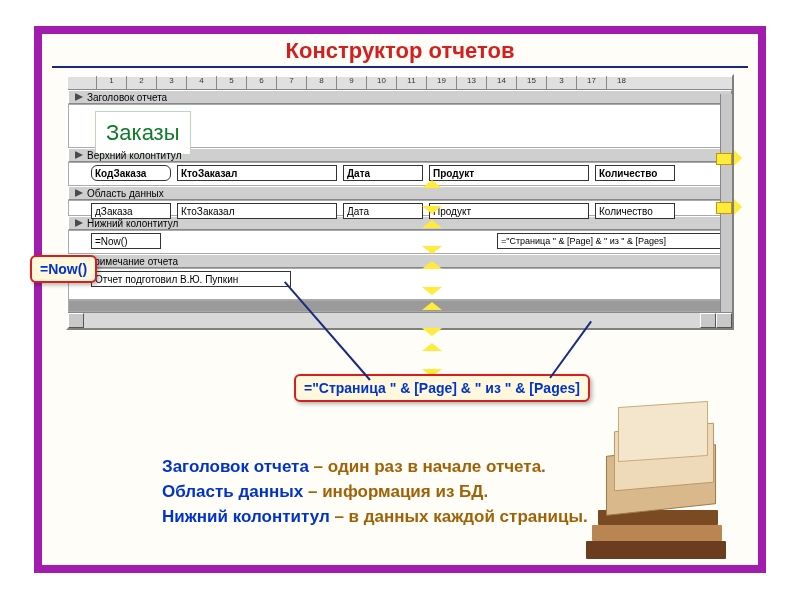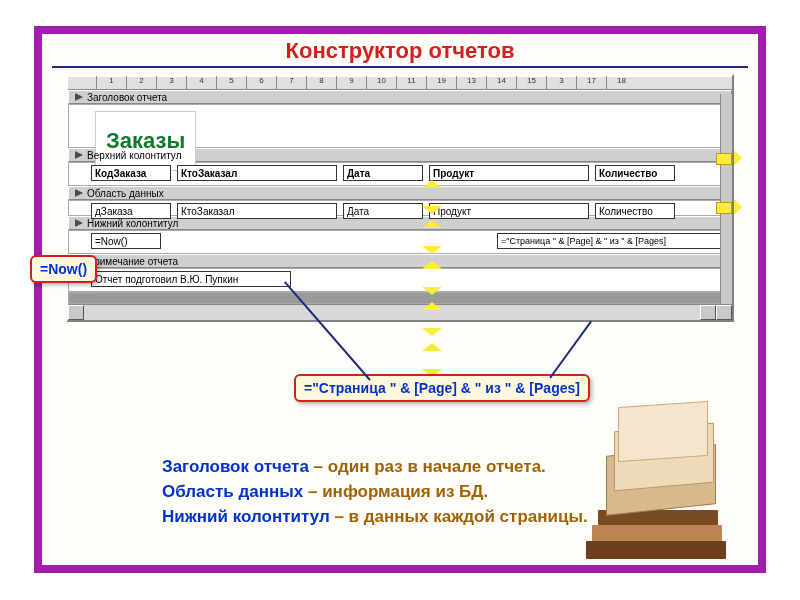--- a/index.html
+++ b/index.html
@@ -59,22 +59,22 @@
     display:flex; align-items:flex-start;
   }
   .vrul{width:18px;background:#e0e0e0;border-right:1px solid #888;}
   .cells{flex:1;padding:2px 4px;display:flex;gap:6px;align-items:center;}
   .field-box{
     background:#fff;border:1px solid #333;height:16px;font-size:10px;padding:1px 3px;
     display:flex;align-items:center;
   }
   .lbl-strong{font-weight:bold;}
   .big-label{
-    background:#fff;border:1px solid #b9d9b9;color:#0f7a2a;font-size:22px;font-weight:bold;
-    padding:16px 10px;display:inline-block;margin:4px;
+    background:#fff;border:1px solid #b9d9b9;color:#0f7a2a;font-size:22px;font-weight:normal;
+    padding:8px 10px;display:inline-block;margin:4px;
   }
   .scrollbar-bot{height:16px;background:#c8c8c8;border-top:1px solid #888;display:flex;}
   .scrollbar-bot .th{width:16px;background:#c8c8c8;border:1px solid #fff;border-right-color:#555;border-bottom-color:#555;}
   .scrollbar-bot .track{flex:1;background:#d8d8d8;}
   .scrollbar-right{position:absolute;right:0;top:18px;bottom:16px;width:12px;background:#c8c8c8;border-left:1px solid #888;}
   .window{position:relative;}
   
   .callout{
     position:absolute; background:#fff8dc; border:2px solid #d41f1f;border-radius:6px;
     color:#0033cc;font-weight:bold;padding:4px 8px;font-size:14px;
@@ -151,21 +151,21 @@
         </div>
     </div>
 
     <div class="section-bar">
         <span class="arrowdot"></span>
         <span>Верхний колонтитул</span>
       </div>
     <div class="canvas-row" style="height:24px">
       <div class="vrul"></div>
       <div class="cells" id="hdrcells">
-          <span class="field-box lbl-strong" style="width: 80px;">КодЗаказа</span>
+          <span class="field-box lbl-strong" style="width: 80px; border-radius: 6px;">КодЗаказа</span>
           <span class="field-box lbl-strong" style="width: 160px;">КтоЗаказал</span>
           <span class="field-box lbl-strong" style="width: 80px;">Дата</span>
           <span class="field-box lbl-strong" style="width: 160px;">Продукт</span>
           <span class="field-box lbl-strong" style="width: 80px;">Количество</span>
         </div>
     </div>
 
     <div class="section-bar">
         <span class="arrowdot"></span>
         <span>Область данных</span>
@@ -190,21 +190,21 @@
       <div class="cells" style="justify-content:space-between;width:100%">
         <span class="field-box" style="width:70px">=Now()</span>
         <span class="field-box" style="width:230px;font-size:9px">="Страница " &amp; [Page] &amp; " из " &amp; [Pages]</span>
       </div>
     </div>
 
     <div class="section-bar">
         <span class="arrowdot"></span>
         <span>Примечание отчета</span>
       </div>
-    <div class="canvas-row" style="height:24px">
+    <div class="canvas-row" style="height:32px">
       <div class="vrul"></div>
       <div class="cells">
           <span class="field-box" style="width:200px">Отчет подготовил В.Ю. Пупкин</span>
         </div>
     </div>
 
     <div class="canvas-row" style="height:12px;background:#9a9a9a">
         <div class="vrul"></div>
       </div>
 

